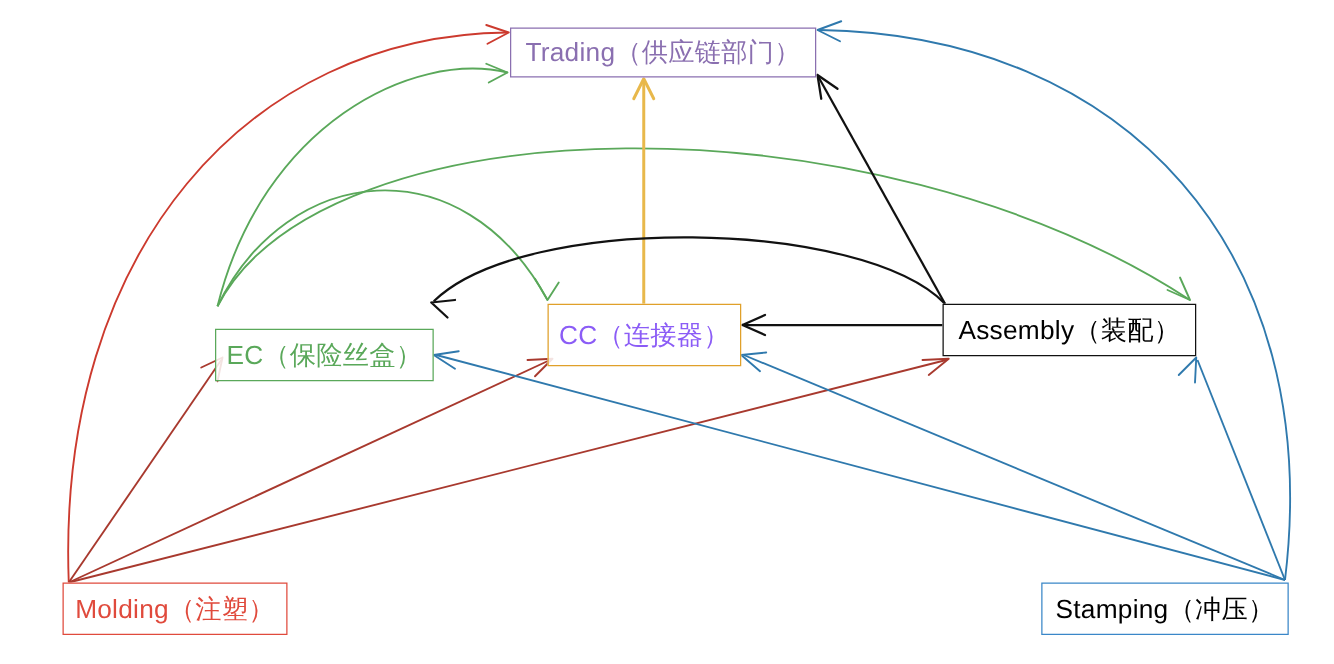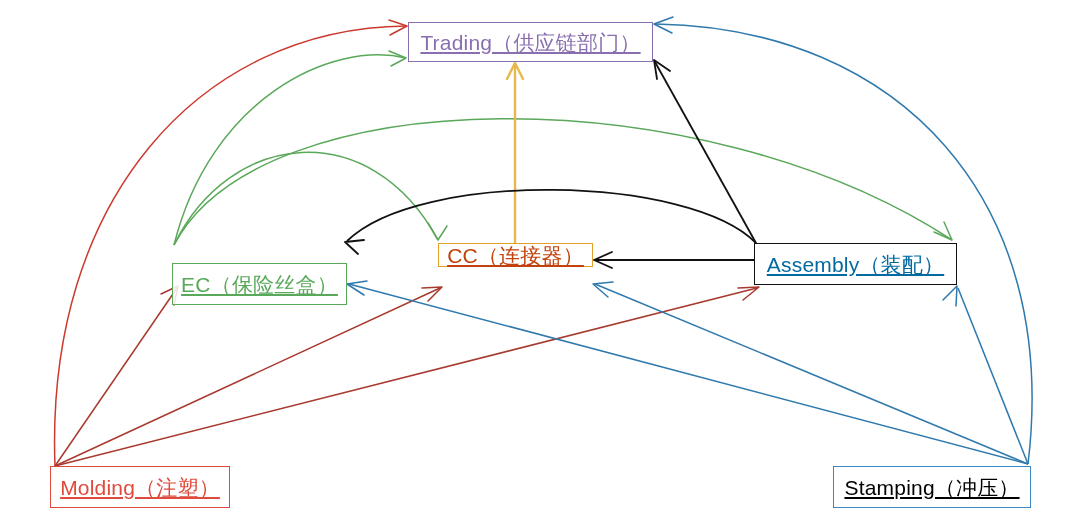--- a/index.html
+++ b/index.html
@@ -25,21 +25,20 @@
   .node {
     position: absolute;
     box-sizing: border-box;
     display: flex;
     align-items: center;
     justify-content: center;
     border: 1.6px solid #000;
     background: rgba(255,255,255,0.86);
     white-space: nowrap;
     letter-spacing: 0.2px;
-    text-decoration: underline;
   }
   .node .label {
     font-size: 21px;
     line-height: 1;
     padding: 0 10px;
   }
 </style>
 </head>
 <body>
 
@@ -112,24 +111,24 @@
       <path d="M 957,286 L 956,306 M 957,286 L 943,300" fill="none" stroke="#2f79ad" stroke-width="1.5" stroke-linecap="round"></path>
     </g>
   </svg>
 
   <div class="node" id="node-trading" style="left: 408px; top: 22px; width: 245px; height: 40px; border-color: rgb(138, 111, 176); color: rgb(138, 111, 176);">
     <span class="label">Trading（供应链部门）</span>
   </div>
   <div class="node" id="node-ec" style="left: 172px; top: 243px; width: 175px; height: 42px; border-color: rgb(90, 168, 90); color: rgb(90, 168, 90); margin-top: 20px;">
     <span class="label">EC（保险丝盒）</span>
   </div>
-  <div class="node" id="node-cc" style="left: 438px; top: 243px; width: 155px; height: 24px; border-color: rgb(224, 160, 42); color: #c2410c;">
+  <div class="node" id="node-cc" style="left: 438px; top: 243px; width: 155px; height: 50px; border-color: rgb(224, 160, 42); color: #8b5cf6;">
     <span class="label">CC（连接器）</span>
   </div>
-  <div class="node" id="node-assembly" style="left: 754px; top: 243px; width: 203px; height: 42px; border-color: rgb(17, 17, 17); color: #0369a1;">
+  <div class="node" id="node-assembly" style="left: 754px; top: 243px; width: 203px; height: 42px; border-color: rgb(17, 17, 17); color: #000000;">
     <span class="label">Assembly（装配）</span>
   </div>
   <div class="node" id="node-molding" style="left: 50px; top: 466px; width: 180px; height: 42px; border-color: rgb(224, 74, 60); color: rgb(224, 74, 60);">
     <span class="label">Molding（注塑）</span>
   </div>
   <div class="node" id="node-stamping" style="left: 833px; top: 466px; width: 198px; height: 42px; border-color: rgb(58, 135, 200); color: #000000;">
     <span class="label">Stamping（冲压）</span>
   </div>
 
 </div>

